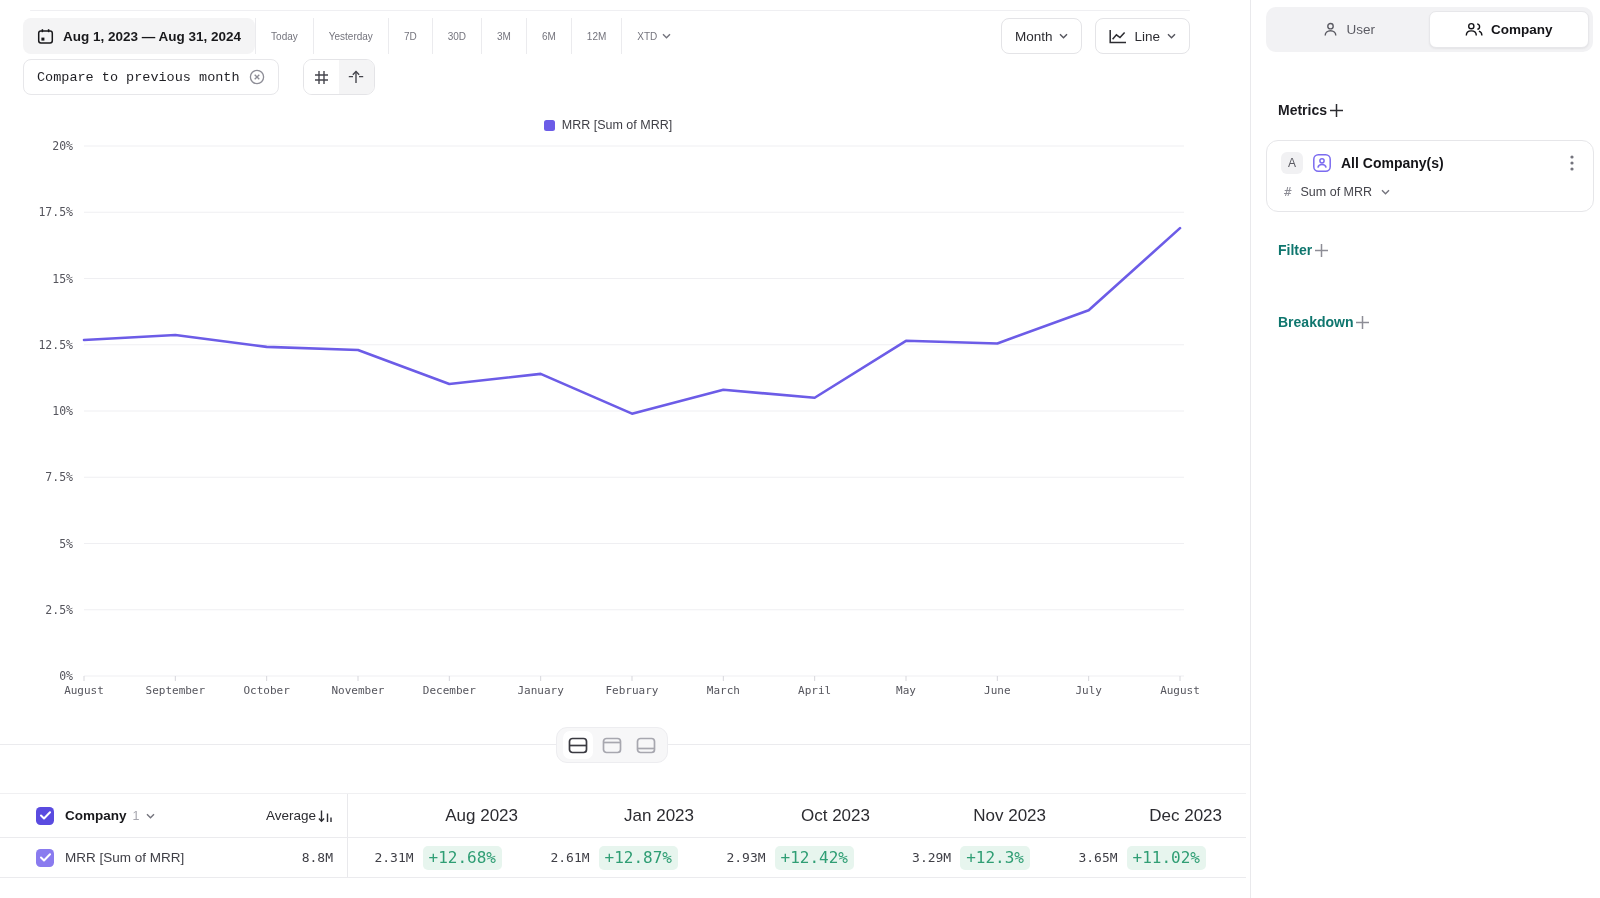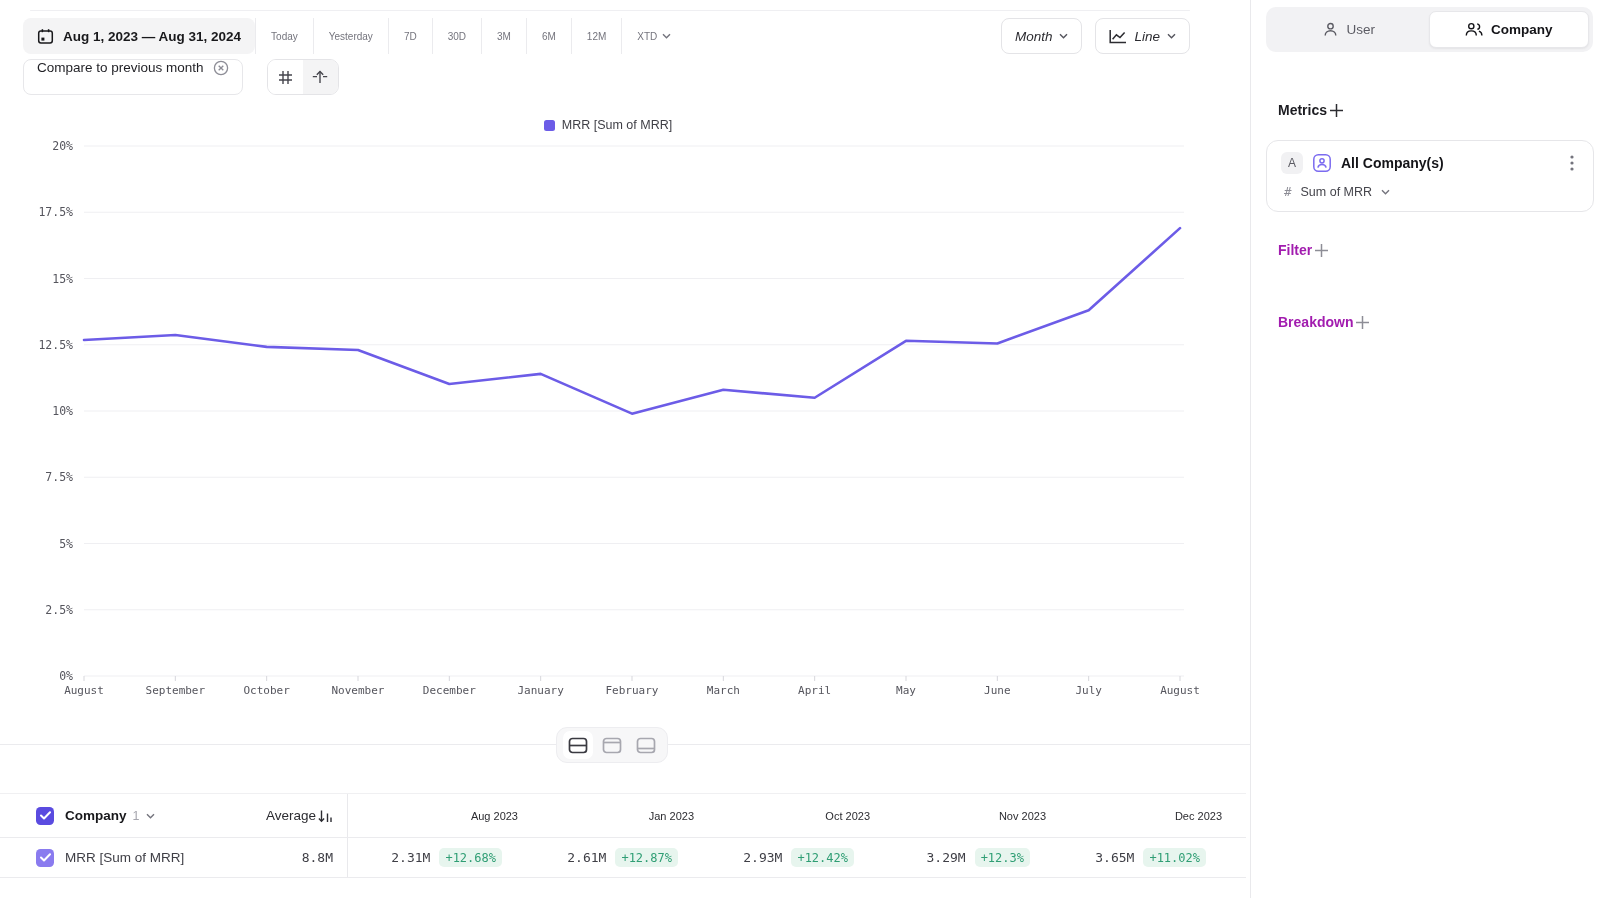--- a/index.html
+++ b/index.html
@@ -14,24 +14,24 @@
 
   
   .toolbar-row1 { position:absolute; left:23px; top:18px; height:36px; display:flex; align-items:stretch; }
   .date-btn { display:flex; align-items:center; gap:9px; background:#f4f4f5; border-radius:8px; padding:0 14px;
               font-size:13.5px; font-weight:700; color:#18181b; cursor:pointer; }
   .seg-group { display:flex; align-items:stretch; }
   .seg-btn { display:flex; align-items:center; gap:5px; padding:0 15px; font-size:10px; color:#74747d;
              border-left:1px solid #ebebee; background:#fff; cursor:pointer; white-space:nowrap; }
   .toolbar-right { position:absolute; right:60px; top:18px; height:36px; display:flex; gap:13px; }
   .outline-btn { display:flex; align-items:center; gap:7px; border:1px solid #e4e4e7; border-radius:8px;
-                 background:#fff; padding:0 13px; font-size:13.5px; color:#2c2c31; font-weight:500; cursor:pointer;font-style:italic; }
+                 background:#fff; padding:0 13px; font-size:13.5px; color:#2c2c31; font-weight:500; cursor:pointer; }
   .toolbar-row2 { position:absolute; left:23px; top:59px; height:36px; display:flex; gap:24px; }
-  .compare-pill { display:flex; align-items:flex-start; gap:9px; border:1px solid #e7e7ea; border-radius:8px;
-                  padding:0 13px; font-size:13.5px; color:#1f1f24; background:#fff; cursor:pointer; }
+  .compare-pill { display:flex; align-items:center; gap:9px; border:1px solid #e7e7ea; border-radius:8px;
+                  padding:0 13px; font-size:13.5px; color:#1f1f24; background:#fff; cursor:pointer;font-family:Liberation Mono, monospace; }
   .icon-toggle-group { display:flex; border:1px solid #e4e4e7; border-radius:9px; overflow:hidden; }
   .icon-toggle { width:35px; display:flex; align-items:center; justify-content:center; cursor:pointer; }
   .icon-toggle.active { background:#fff; }
   .icon-toggle.inactive { background:#f4f4f5; }
 
   
   #legend { position:absolute; left:0; top:118px; width:1216px; display:flex; justify-content:center;
             align-items:center; gap:7px; font-size:12.5px; color:#3f3f46; }
   .legend-swatch { width:11px; height:11px; border-radius:2.5px; }
   #chart-svg { position:absolute; left:0; top:0; }
@@ -43,41 +43,41 @@
   .layout-btn { width:30px; height:28px; display:flex; align-items:center; justify-content:center; cursor:pointer; border-radius:7px; }
   .layout-btn.active { background:#fff; }
 
   
   #table { position:absolute; left:0; top:793px; width:1246px; }
   .t-header, .t-row { display:flex; align-items:center; }
   .t-header { height:45px; border-top:1px solid #f0f0f2; border-bottom:1px solid #ebebee; }
   .t-row { height:40px; border-bottom:1px solid #ebebee; }
   .t-col1 { width:348px; height:100%; display:flex; align-items:center; border-right:1px solid #e9e9ec; padding:0 14px 0 36px; }
   .t-cols { display:flex; height:100%; align-items:center; }
-  .t-colh { width:176px; text-align:right; padding-right:6px; font-size:11px; color:#2c2c31; font-weight:500; }
+  .t-colh { width:176px; text-align:right; padding-right:6px; font-size:17px; color:#2c2c31; font-weight:500; }
   .t-cell { width:176px; display:flex; justify-content:flex-end; align-items:center; gap:9px; padding-right:22px; }
   .checkbox { width:18px; height:18px; border-radius:4.5px; display:flex; align-items:center; justify-content:center; flex:none; cursor:pointer; }
   .entity-label { margin-left:11px; font-size:13.5px; font-weight:600; color:#18181b; }
   .entity-count { margin-left:6px; font-size:12.5px; color:#a6a6ae; }
   .avg-label { margin-left:auto; font-size:13.5px; color:#2c2c31; font-weight:500; display:flex; align-items:center; gap:2px; }
   .metric-label { margin-left:11px; font-size:13.5px; color:#3f3f46; }
   .avg-value { margin-left:auto; font-size:13px; color:#3f3f46; }
   .cell-value { font-size:13px; color:#3f3f46; }
-  .delta-badge { font-size:12px; padding:2.5px 6px; border-radius:5px; background:#e7f5ee; color:#2f9e74; }
+  .delta-badge { font-size:16px; padding:2.5px 6px; border-radius:5px; background:#e7f5ee; color:#2f9e74; }
 
   
   .side-toggle { position:absolute; left:15px; top:7px; width:327px; height:45px; background:#f2f2f4;
                  border-radius:10px; display:flex; padding:4px; }
   .side-toggle-opt { flex:1; display:flex; align-items:center; justify-content:center; gap:8px;
                      font-size:13.5px; color:#5b5b63; border-radius:7px; cursor:pointer; }
   .side-toggle-opt.selected { background:#fff; border:1px solid #e7e7ea; box-shadow:0 1px 2px rgba(0,0,0,.06);
                               color:#141418; font-weight:600; }
   .side-section { position:absolute; left:27px; right:30px; display:flex; align-items:center; justify-content:flex-start; }
   .side-section .title { font-size:14px; font-weight:700; color:#1c1c21; }
-  .side-section .title.muted { color:#a21caf; font-weight:600; }
+  .side-section .title.muted { color:#0f766e; font-weight:600; }
   .plus-btn { width:18px; height:18px; display:flex; align-items:center; justify-content:center; cursor:pointer; }
   .metric-card { position:absolute; left:15px; top:140px; width:328px; border:1px solid #e6e6e9; border-radius:12px;
                  background:#fff; padding:11px 12px 12px 14px; }
   .metric-card-row1 { display:flex; align-items:center; gap:9px; }
   .a-badge { width:22px; height:22px; border-radius:6px; background:#f1f1f3; color:#5b5b63; font-size:12px;
              display:flex; align-items:center; justify-content:center; }
   .metric-name { font-size:14px; font-weight:600; color:#141418; flex:1; }
   .metric-card-row2 { display:flex; align-items:center; gap:9px; margin:10px 0 0 3px; cursor:pointer; }
   .hash-glyph { font-size:12.5px; color:#8d8d96; font-family:"DejaVu Sans Mono", monospace; }
   .agg-label { font-size:12.5px; color:#45454c; }

